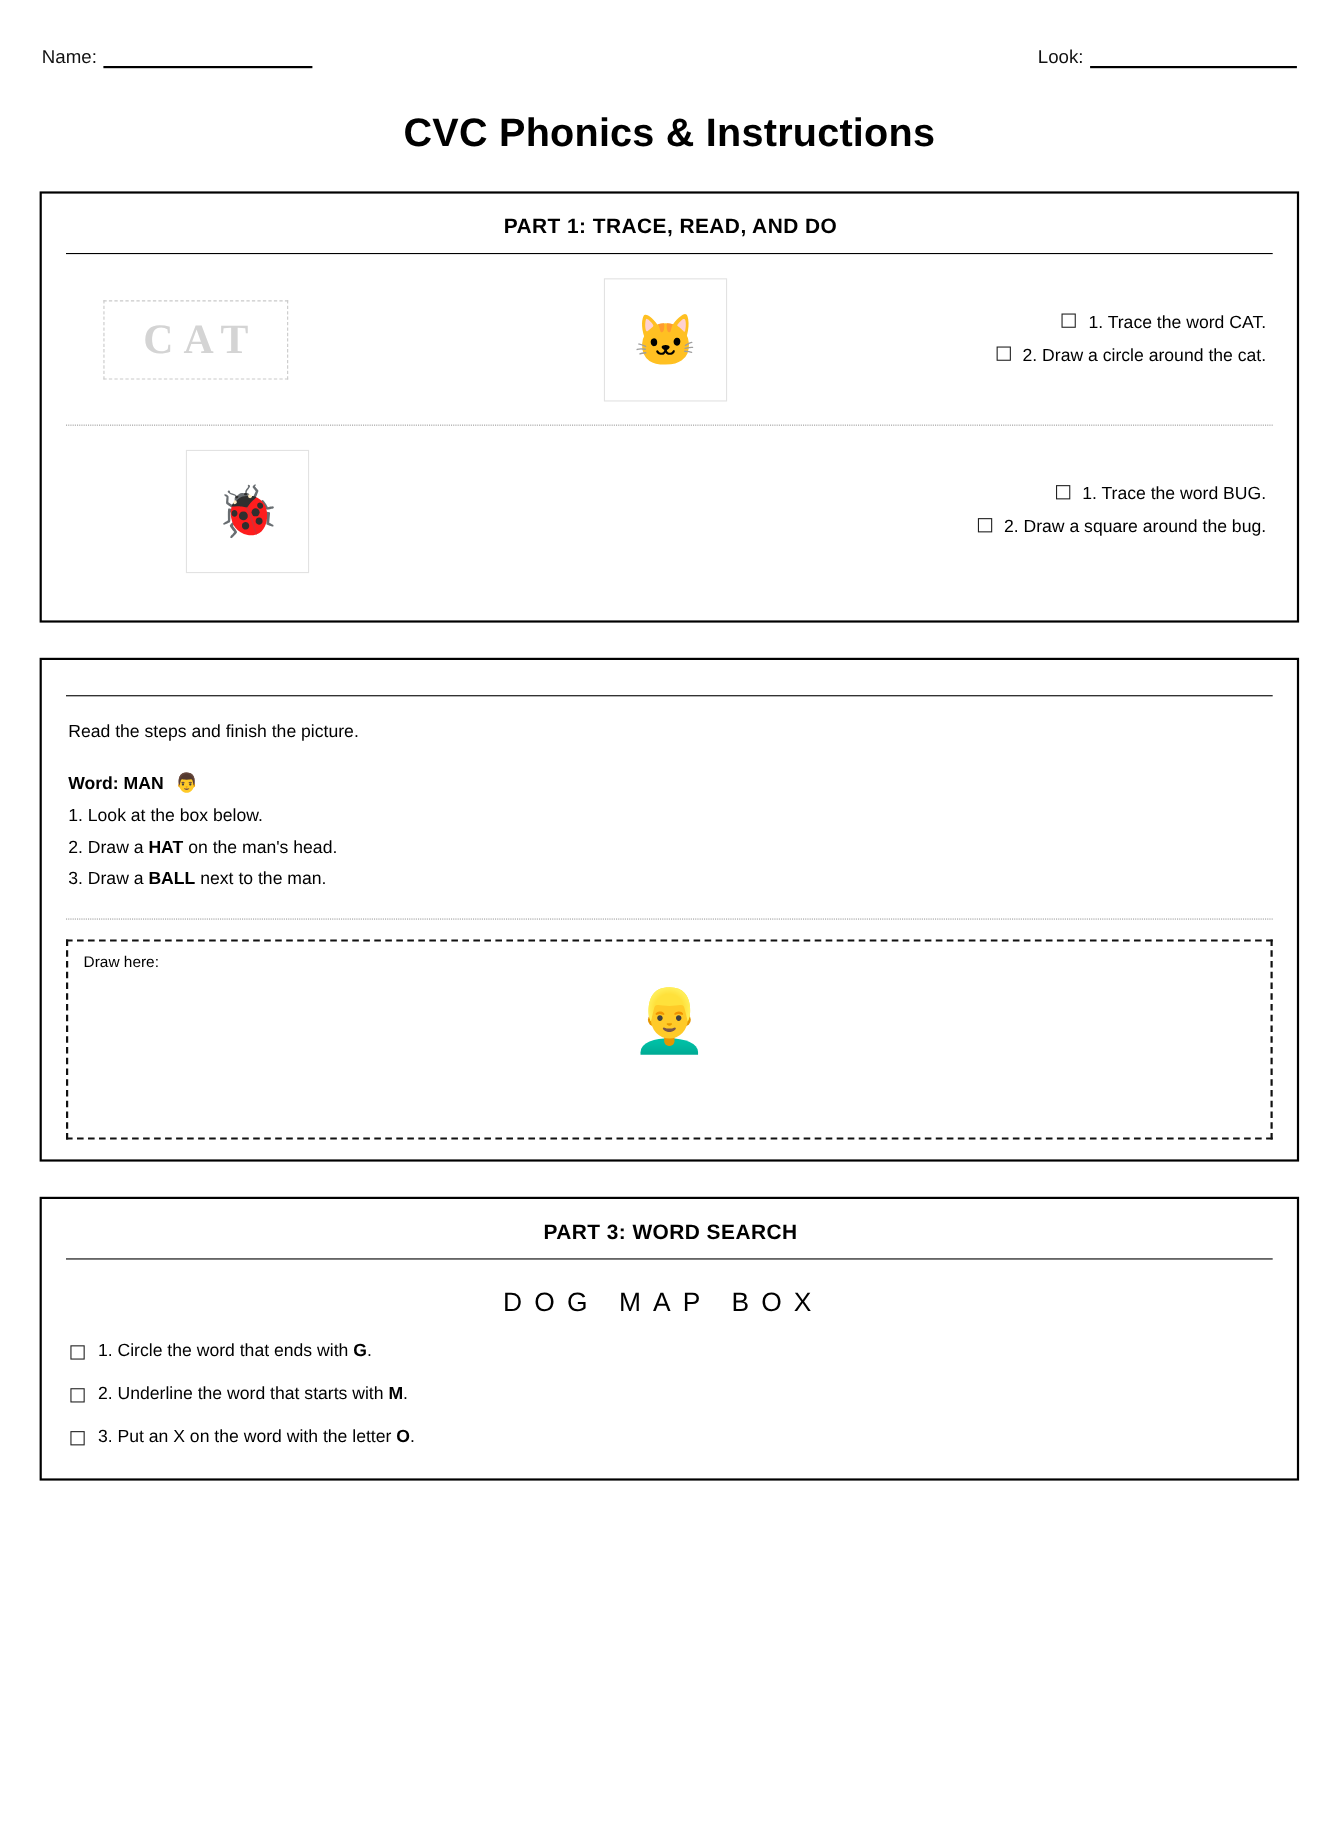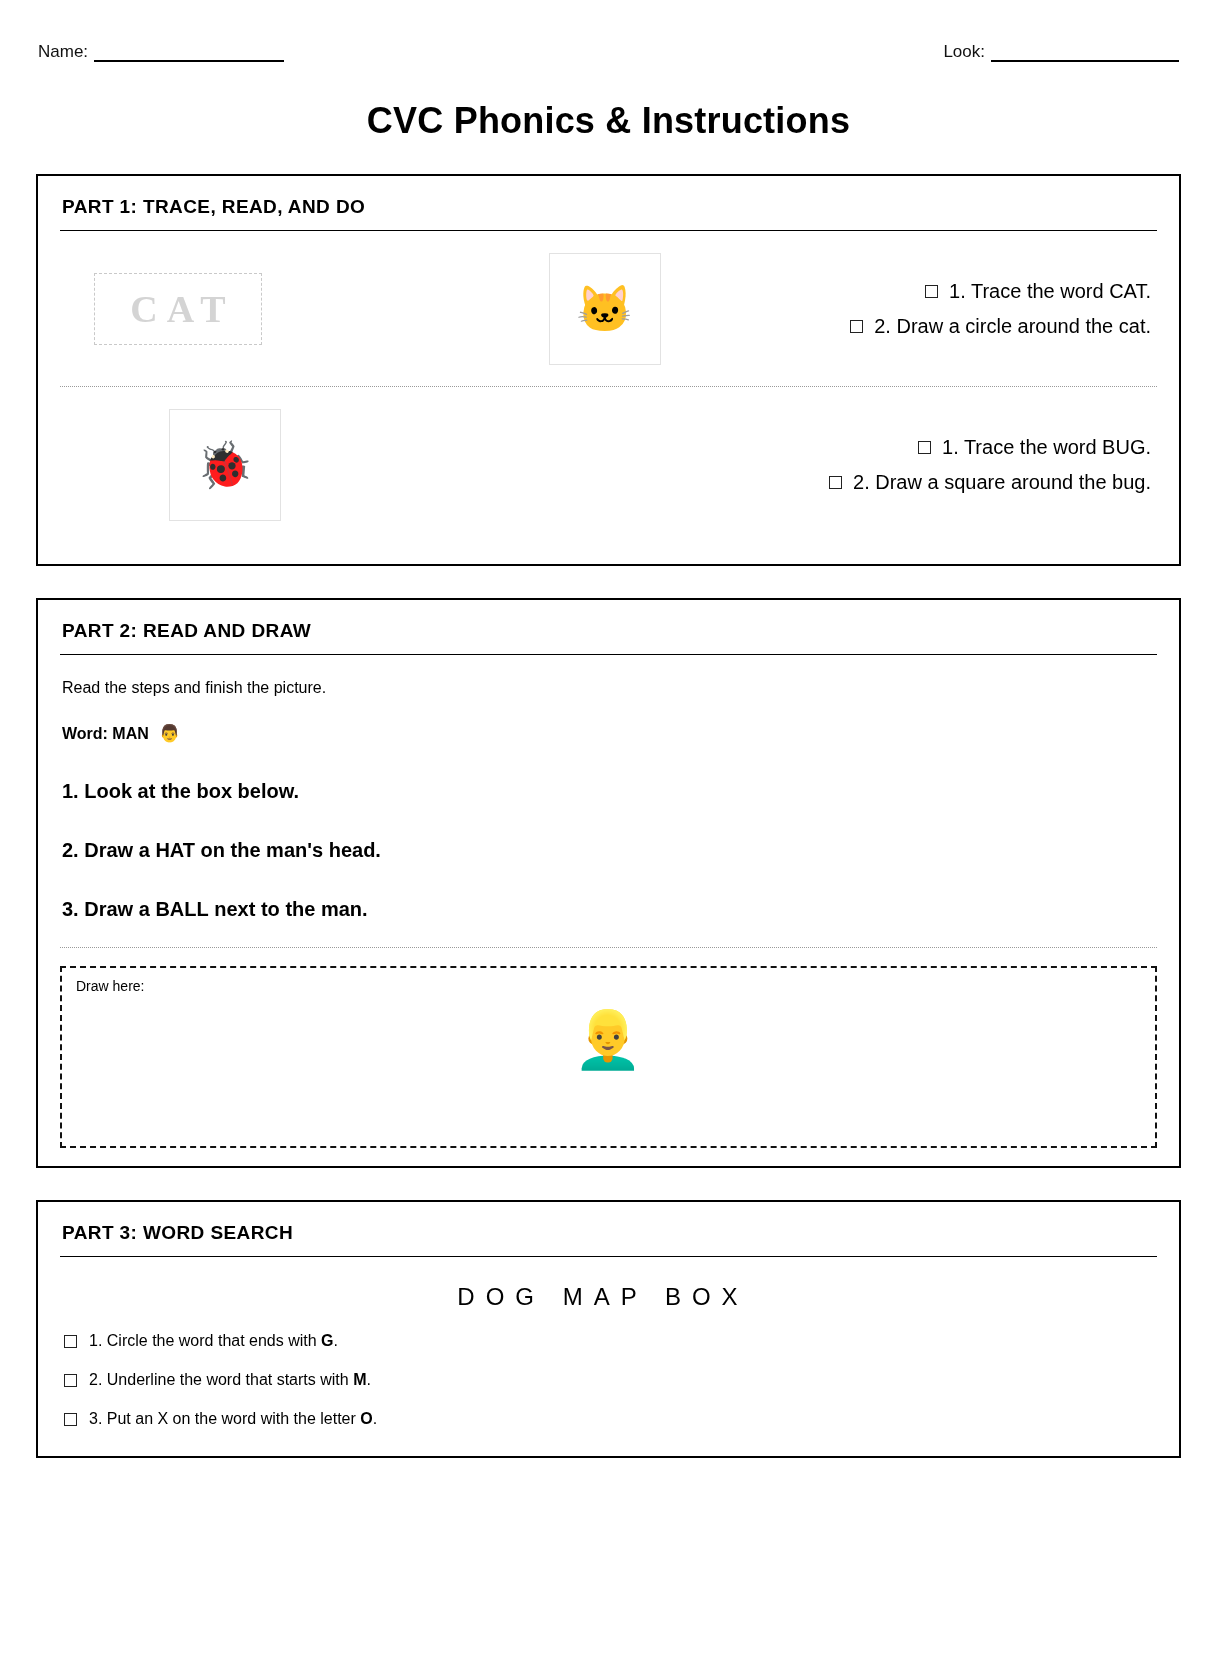--- a/index.html
+++ b/index.html
@@ -61,20 +61,21 @@
     border: 2px solid #000;
     box-sizing: border-box;
     margin-top: 32px;
     padding: 20px 22px 18px 22px;
   }
   .panel-title {
     font-size: 19px;
     font-weight: bold;
     letter-spacing: 0.4px;
     padding-left: 2px;
+    text-align: center;
   }
   .panel-rule {
     border-bottom: 1.5px solid #000;
     margin-top: 12px;
   }
 
   
   #part1 { padding-bottom: 22px; }
   .trace-row {
     display: flex;
@@ -131,22 +132,22 @@
     flex: 1 1 auto;
     display: flex;
     flex-direction: column;
     align-items: flex-end;
     justify-content: center;
     padding-right: 6px;
     gap: 12px;
   }
   .task-line {
     display: flex;
-    align-items: center;
-    font-size: 20px;
+    align-items: flex-start;
+    font-size: 16px;
     white-space: nowrap;
   }
   .cbox {
     width: 13px;
     height: 13px;
     border: 1.3px solid #222;
     box-sizing: border-box;
     display: inline-block;
     margin-right: 11px;
     background: #fff;
@@ -160,24 +161,23 @@
     padding-left: 2px;
   }
   .p2-word {
     font-size: 16px;
     font-weight: bold;
     margin-top: 26px;
     padding-left: 2px;
   }
   .p2-word .emoji-sm { font-size: 17px; margin-left: 6px; }
   .p2-step {
-    font-size: 20px;
-    margin-top: 36px;
+    font-size: 16px;
+    margin-top: 11px;
     padding-left: 2px;
-    font-weight: bold;
   }
   .p2-divider {
     border-top: 1px dotted #9a9a9a;
     margin-top: 26px;
   }
   .draw-box {
     border: 2px dashed #111;
     margin-top: 18px;
     height: 182px;
     box-sizing: border-box;
@@ -271,21 +271,20 @@
         <div class="task-line">
           <span class="cbox"></span>
           <span>2. Draw a square around the bug.</span>
         </div>
       </div>
     </div>
 
   </div>
 
   <div class="panel" id="part2">
-    <div class="panel-title">PART 2: READ AND DRAW</div>
     <div class="panel-rule"></div>
 
     <div class="p2-intro">Read the steps and finish the picture.</div>
 
     <div class="p2-word">
       <span>Word: MAN</span>
       <span class="emoji-sm">👨</span>
     </div>
 
     <div class="p2-step">

